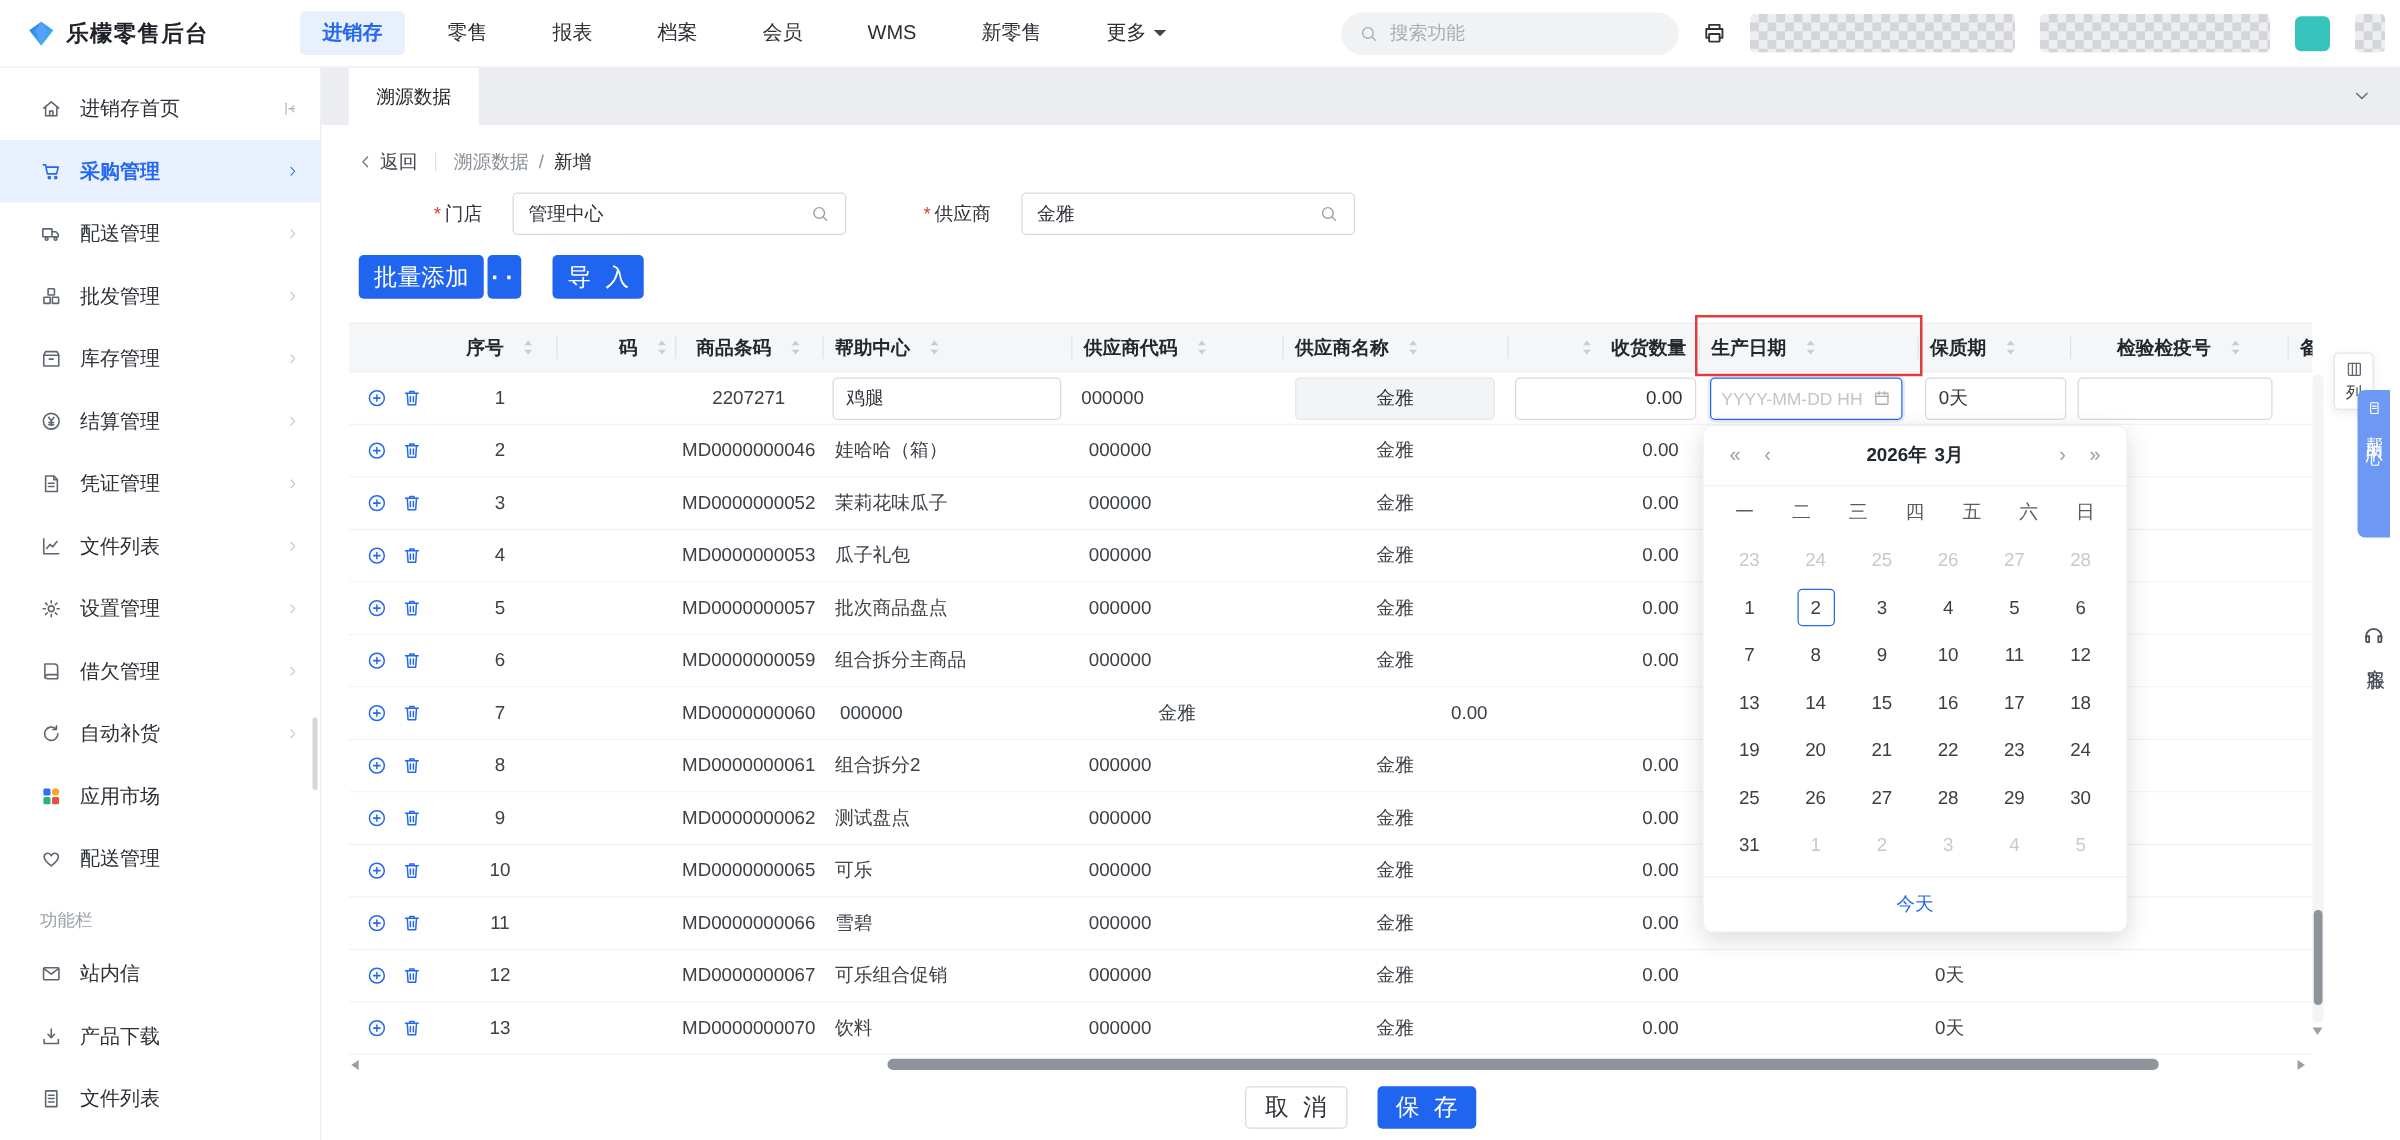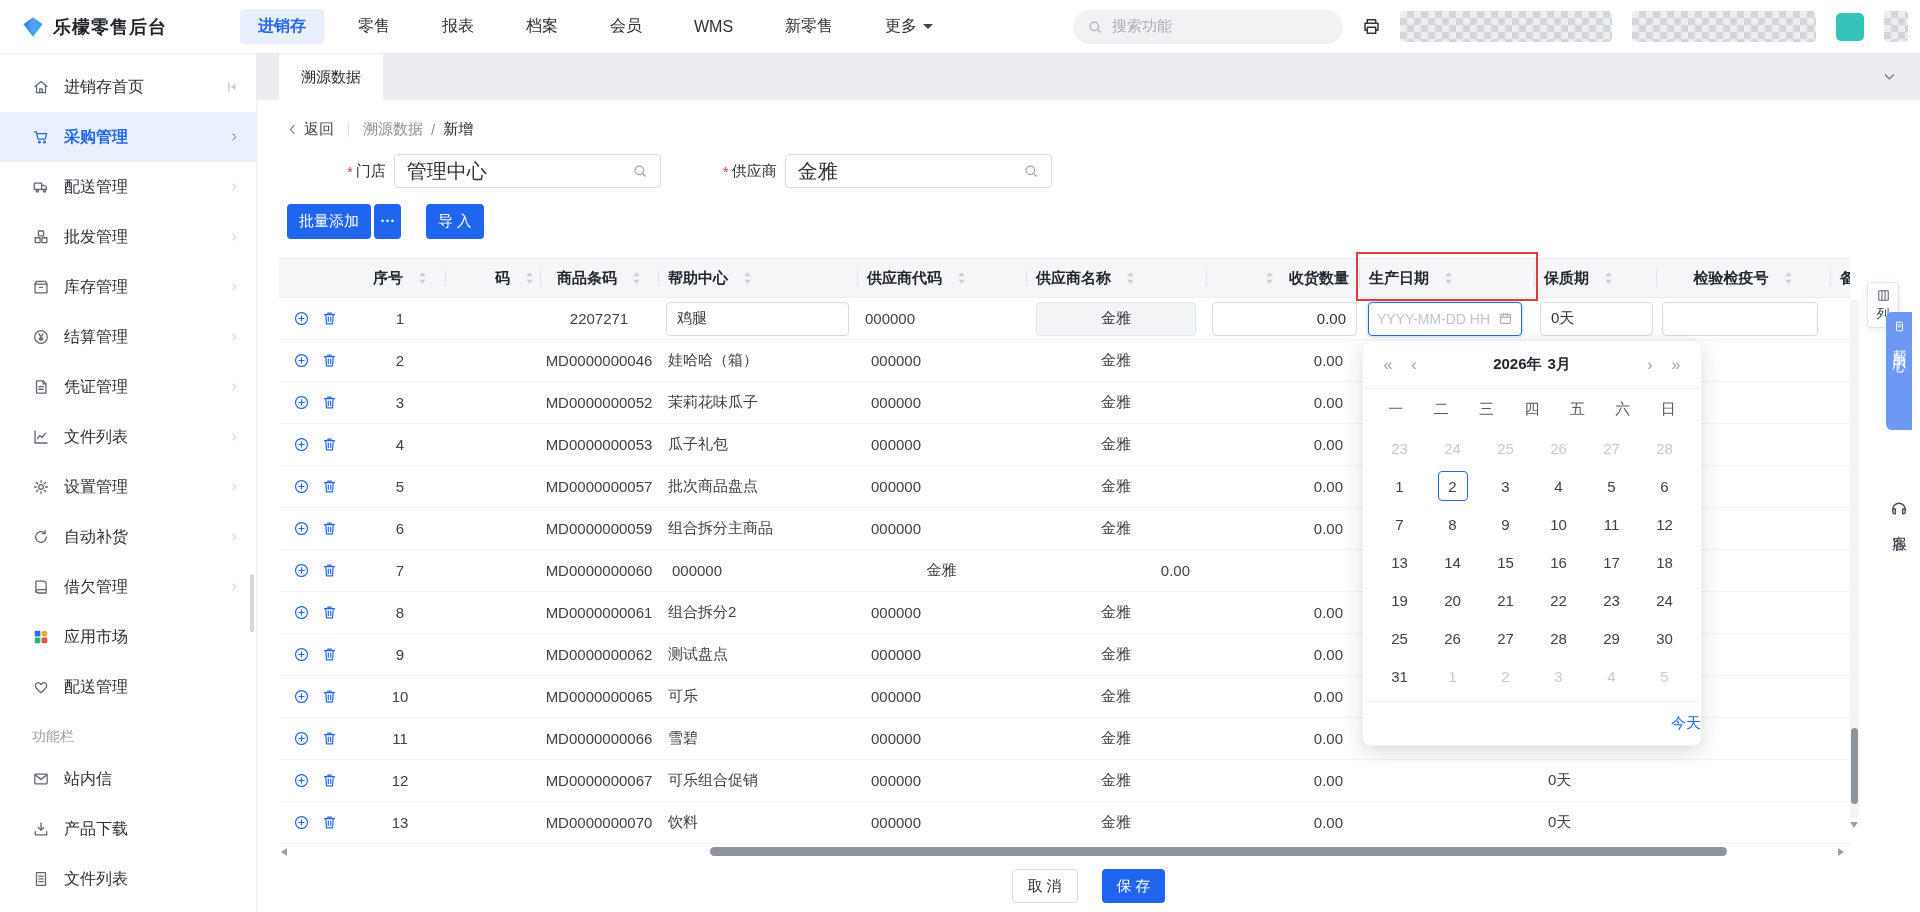--- a/index.html
+++ b/index.html
@@ -56,27 +56,27 @@
   .back .ic { color:#6b7078; }
   .vdiv { width:1px; height:15px; background:#dcdfe3; margin:0 14px; }
   .crumb.muted { color:#8a9099; cursor:pointer; }
   .crumb.sep { color:#8a9099; margin:0 8px; }
   .crumb.cur { color:#23272e; }
 
   .form-row { position:absolute; top:54px; left:90px; display:flex; align-items:center; }
   .f-label { font-size:15px; color:#30343a; display:flex; align-items:center; white-space:nowrap; }
   .f-label em { color:#e03c3c; font-style:normal; margin-right:3px; }
   .sel { width:267px; height:34px; border:1px solid #d8dade; border-radius:4px; background:#fff;
-    display:flex; align-items:center; justify-content:space-between; padding:0 12px; font-size:20px;
-    color:#30343a; margin-left:8px; cursor:pointer; }
+    display:flex; align-items:center; justify-content:space-between; padding:0 12px; font-size:15px;
+    color:#30343a; margin-left:24px; cursor:pointer; }
   .sel .ic { color:#9aa0a8; }
   .f-gap { width:62px; }
 
-  .btn { border:none; font-size:15px; border-radius:4px; cursor:pointer;
-    font-family:Liberation Serif, serif; }
+  .btn { border:none; font-size:19px; border-radius:4px; cursor:pointer;
+    font-family:Liberation Mono, monospace; }
   .btn.primary { background:#2065f0; color:#fff; }
   .btn.ghost { background:#fff; color:#30343a; border:1px solid #d8dade; }
   .btn-row { position:absolute; top:104px; left:30px; display:flex; align-items:center; }
   .btn-row .btn { height:35px; padding:0 12px; }
   .btn-row .more { margin-left:3px; width:27px; padding:0; font-weight:bold; }
   .btn-row .imp { margin-left:25px; padding:0 12px; }
 
   
   .table { position:absolute; left:22px; top:158px; width:1571px; overflow:hidden; }
   .thead, .trow { display:grid;
@@ -137,21 +137,21 @@
   .dp-title { flex:1; text-align:center; font-weight:bold; color:#23272e; font-size:15px; }
   .dp-title b { margin:0 3px; cursor:pointer; }
   .dp-week { display:grid; grid-template-columns:repeat(7,1fr); height:40px; align-items:center;
     padding:0 10px; color:#555b63; font-size:15px; text-align:center; }
   .dp-grid { display:grid; grid-template-columns:repeat(6,1fr); grid-auto-rows:38px; padding:0 10px 6px; }
   .dp-cell { display:flex; align-items:center; justify-content:center; cursor:pointer; }
   .dp-num { width:30px; height:30px; display:flex; align-items:center; justify-content:center;
     font-size:15px; color:#3c4148; border-radius:4px; border:1px solid transparent; }
   .dp-num.muted { color:#c6cad0; }
   .dp-num.today { border-color:#2468f2; }
-  .dp-foot { height:44px; border-top:1px solid #f0f1f3; display:flex; align-items:center; justify-content:flex-end; }
+  .dp-foot { height:44px; border-top:1px solid #f0f1f3; display:flex; align-items:center; justify-content:center; }
   .dp-today { color:#2468f2; font-size:15px; cursor:pointer; }
 
   .col-btn { position:absolute; left:1867px; top:282px; width:32px; height:46px; background:#fff;
     border:1px solid #e2e4e8; border-radius:4px; box-shadow:0 2px 8px rgba(0,0,0,.08); z-index:55;
     display:flex; flex-direction:column; align-items:center; justify-content:center; gap:2px;
     font-size:13px; color:#3c4148; cursor:pointer; }
   .col-btn .ic { color:#5f6672; }
 
   .help-rail { position:absolute; left:1886px; top:312px; width:26px; height:118px; background:#6d99f5;
     border-radius:6px 0 0 6px; color:#fff; display:flex; flex-direction:column; align-items:center;
@@ -371,39 +371,39 @@
           <span class="lbl">设置管理</span>
           <span class="ic side-right">
             <svg width="12" height="12" viewBox="0 0 24 24" fill="none" stroke="currentColor" stroke-width="1.7" stroke-linecap="round" stroke-linejoin="round">
               <path d="m9.5 5.8 6 6.2-6 6.2"></path>
             </svg>
           </span>
         </div>
         <div class="side-item">
           <span class="ic">
             <svg width="18" height="18" viewBox="0 0 24 24" fill="none" stroke="currentColor" stroke-width="1.7" stroke-linecap="round" stroke-linejoin="round">
-              <path d="M19.1 12a7.1 7.1 0 1 1-2-4.95"></path>
-              <path d="M17.5 3.6v3.8h-3.8"></path>
-            </svg>
-          </span>
-          <span class="lbl">自动补货</span>
+              <path d="M5.2 4.2h10.4a3.2 3.2 0 0 1 3.2 3.2V20H8.4a3.2 3.2 0 0 1-3.2-3.2z"></path>
+              <path d="M18.8 15.6H8.4a3.2 3.2 0 0 0-3.2 3.2"></path>
+            </svg>
+          </span>
+          <span class="lbl">借欠管理</span>
           <span class="ic side-right">
             <svg width="12" height="12" viewBox="0 0 24 24" fill="none" stroke="currentColor" stroke-width="1.7" stroke-linecap="round" stroke-linejoin="round">
               <path d="m9.5 5.8 6 6.2-6 6.2"></path>
             </svg>
           </span>
         </div>
         <div class="side-item">
           <span class="ic">
             <svg width="18" height="18" viewBox="0 0 24 24" fill="none" stroke="currentColor" stroke-width="1.7" stroke-linecap="round" stroke-linejoin="round">
-              <path d="M5.2 4.2h10.4a3.2 3.2 0 0 1 3.2 3.2V20H8.4a3.2 3.2 0 0 1-3.2-3.2z"></path>
-              <path d="M18.8 15.6H8.4a3.2 3.2 0 0 0-3.2 3.2"></path>
-            </svg>
-          </span>
-          <span class="lbl">借欠管理</span>
+              <path d="M19.1 12a7.1 7.1 0 1 1-2-4.95"></path>
+              <path d="M17.5 3.6v3.8h-3.8"></path>
+            </svg>
+          </span>
+          <span class="lbl">自动补货</span>
           <span class="ic side-right">
             <svg width="12" height="12" viewBox="0 0 24 24" fill="none" stroke="currentColor" stroke-width="1.7" stroke-linecap="round" stroke-linejoin="round">
               <path d="m9.5 5.8 6 6.2-6 6.2"></path>
             </svg>
           </span>
         </div>
         <div class="side-item">
           <span class="ic">
             <svg width="18" height="18" viewBox="0 0 24 24">
               <rect x="3.6" y="3.6" width="7.6" height="7.6" rx="1.6" fill="#2f6df2"></rect>

